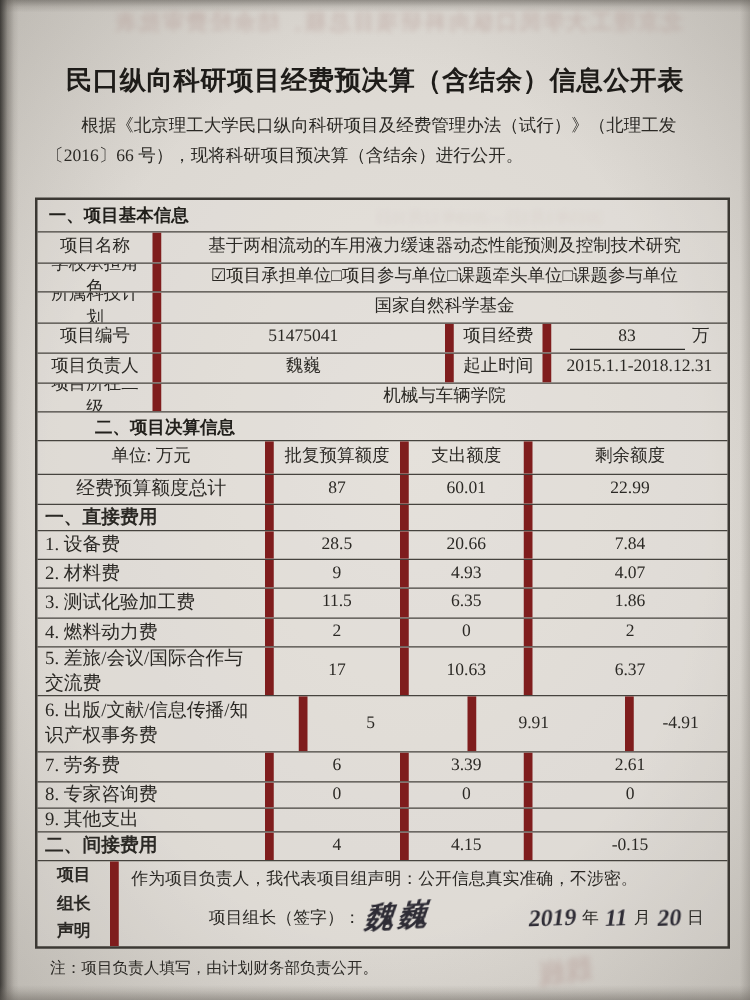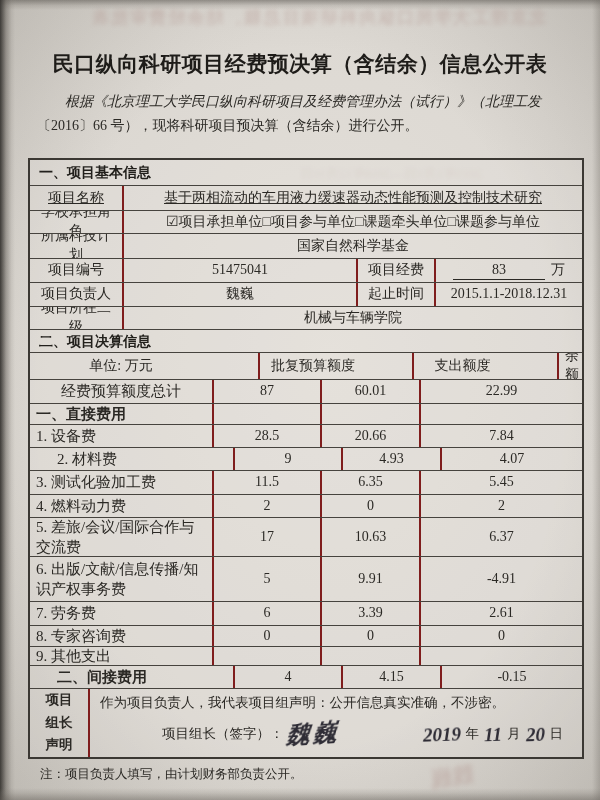--- a/index.html
+++ b/index.html
@@ -24,32 +24,32 @@
 
   
   .ghost{position:absolute;color:#a8837d;filter:blur(2px);opacity:.28;
     font-weight:bold;white-space:nowrap;transform:scaleX(-1);}
   .ghost2{position:absolute;color:#b59a92;filter:blur(2.2px);opacity:.22;white-space:nowrap;transform:scaleX(-1);}
 
   .title{position:absolute;top:50px;left:0;width:600px;text-align:center;
     font-size:21px;font-weight:bold;letter-spacing:.5px;color:#1e1c19;}
   .intro{position:absolute;top:90px;left:37px;width:545px;
     font-size:14px;line-height:1.68;color:#2b2925;}
-  .intro .l1{text-indent:2em;white-space:nowrap;font-style:italic;}
+  .intro .l1{text-indent:2em;white-space:nowrap;}
   .intro .l2{white-space:nowrap;}
 
   
   .sheet{position:absolute;left:28px;top:158px;width:552px;
     border:2px solid #3b3833;box-sizing:content-box;background:rgba(232,228,222,.25);}
   .t-row{display:flex;border-top:1px solid #46433e;box-sizing:border-box;
     overflow:hidden;align-items:stretch;}
   .t-row.first{border-top:none;}
   .cell{display:flex;align-items:center;box-sizing:border-box;
     padding:1px 6px;font-size:14px;line-height:1.35;}
-  .cell + .cell{border-left:2px solid #7f1d1d;}
+  .cell + .cell{border-left:7px solid #7f1d1d;}
   .c-center{justify-content:center;text-align:center;}
   .c-left{justify-content:flex-start;text-align:left;}
   .sec-head{font-family:"Liberation Sans","DejaVu Sans",sans-serif;
     font-weight:bold;font-size:14px;padding-left:9px;color:#22201c;}
   .lab{width:92px;flex:none;}
   .grow{flex:1 1 auto;}
   .w234{width:234px;flex:none;}
   .w78{width:78px;flex:none;}
   .bcol1{width:182px;flex:none;}
   .bcol2{width:108px;flex:none;}
@@ -97,21 +97,21 @@
   <div class="l1">根据《北京理工大学民口纵向科研项目及经费管理办法（试行）》（北理工发</div>
   <div class="l2">〔2016〕66 号），现将科研项目预决算（含结余）进行公开。</div>
 </div>
 
 <div class="sheet">
 
   <div class="t-row first" style="height:25px;">
     <div class="cell c-left sec-head grow">一、项目基本信息</div>
   </div>
 
-  <div class="t-row" style="height:25px;text-decoration:underline;">
+  <div class="t-row" style="height:25px;">
     <div class="cell c-center lab">项目名称</div>
     <div class="cell c-center grow">基于两相流动的车用液力缓速器动态性能预测及控制技术研究</div>
   </div>
 
   <div class="t-row" style="height:23px;">
     <div class="cell c-center lab">学校承担角色</div>
     <div class="cell c-center grow">☑项目承担单位□项目参与单位□课题牵头单位□课题参与单位</div>
   </div>
 
   <div class="t-row" style="height:25px;">
@@ -134,25 +134,25 @@
     <div class="cell c-center w234">魏巍</div>
     <div class="cell c-center w78">起止时间</div>
     <div class="cell c-center grow">2015.1.1-2018.12.31</div>
   </div>
 
   <div class="t-row" style="height:23px;">
     <div class="cell c-center lab">项目所在二级</div>
     <div class="cell c-center grow">机械与车辆学院</div>
   </div>
 
-  <div class="t-row" style="height:23px;">
+  <div class="t-row" style="height:23px;padding-left:37px;">
     <div class="cell c-left sec-head grow">二、项目决算信息</div>
   </div>
 
-  <div class="t-row" style="height:27px;gap:46px;">
+  <div class="t-row" style="height:27px;">
     <div class="cell c-center bcol1">单位: 万元</div>
     <div class="cell c-center bcol2">批复预算额度</div>
     <div class="cell c-center bcol3">支出额度</div>
     <div class="cell c-center grow">剩余额度</div>
   </div>
 
   <div class="t-row" style="height:24px;">
     <div class="cell c-center bcol1 fee-label">经费预算额度总计</div>
     <div class="cell c-center bcol2">87</div>
     <div class="cell c-center bcol3">60.01</div>
@@ -166,49 +166,49 @@
     <div class="cell c-center grow"></div>
   </div>
 
   <div class="t-row" style="height:23px;">
     <div class="cell c-left bcol1 fee-label">1. 设备费</div>
     <div class="cell c-center bcol2">28.5</div>
     <div class="cell c-center bcol3">20.66</div>
     <div class="cell c-center grow">7.84</div>
   </div>
 
-  <div class="t-row" style="height:23px;padding-left:21px;">
+  <div class="t-row" style="height:23px;">
     <div class="cell c-left bcol1 fee-label">2. 材料费</div>
     <div class="cell c-center bcol2">9</div>
     <div class="cell c-center bcol3">4.93</div>
     <div class="cell c-center grow">4.07</div>
   </div>
 
   <div class="t-row" style="height:24px;">
     <div class="cell c-left bcol1 fee-label">3. 测试化验加工费</div>
     <div class="cell c-center bcol2">11.5</div>
     <div class="cell c-center bcol3">6.35</div>
-    <div class="cell c-center grow">5.45</div>
+    <div class="cell c-center grow">1.86</div>
   </div>
 
   <div class="t-row" style="height:23px;">
     <div class="cell c-left bcol1 fee-label">4. 燃料动力费</div>
     <div class="cell c-center bcol2">2</div>
     <div class="cell c-center bcol3">0</div>
     <div class="cell c-center grow">2</div>
   </div>
 
   <div class="t-row" style="height:39px;">
     <div class="cell c-left bcol1 fee-label">5. 差旅/会议/国际合作与交流费</div>
     <div class="cell c-center bcol2">17</div>
     <div class="cell c-center bcol3">10.63</div>
     <div class="cell c-center grow">6.37</div>
   </div>
 
-  <div class="t-row" style="height:45px;">
+  <div class="t-row" style="height:45px;gap:27px;">
     <div class="cell c-left bcol1 fee-label">6. 出版/文献/信息传播/知识产权事务费</div>
     <div class="cell c-center bcol2">5</div>
     <div class="cell c-center bcol3">9.91</div>
     <div class="cell c-center grow">-4.91</div>
   </div>
 
   <div class="t-row" style="height:24px;">
     <div class="cell c-left bcol1 fee-label">7. 劳务费</div>
     <div class="cell c-center bcol2">6</div>
     <div class="cell c-center bcol3">3.39</div>
@@ -222,21 +222,21 @@
     <div class="cell c-center grow">0</div>
   </div>
 
   <div class="t-row" style="height:19px;">
     <div class="cell c-left bcol1 fee-label">9. 其他支出</div>
     <div class="cell c-center bcol2"></div>
     <div class="cell c-center bcol3"></div>
     <div class="cell c-center grow"></div>
   </div>
 
-  <div class="t-row" style="height:23px;padding-left:21px;">
+  <div class="t-row" style="height:23px;">
     <div class="cell c-left bcol1 fee-label fee-bold">二、间接费用</div>
     <div class="cell c-center bcol2">4</div>
     <div class="cell c-center bcol3">4.15</div>
     <div class="cell c-center grow">-0.15</div>
   </div>
 
   <div class="t-row" style="height:69px;">
     <div class="cell c-center decl-left">
       <span>项目</span>
       <span>组长</span>

